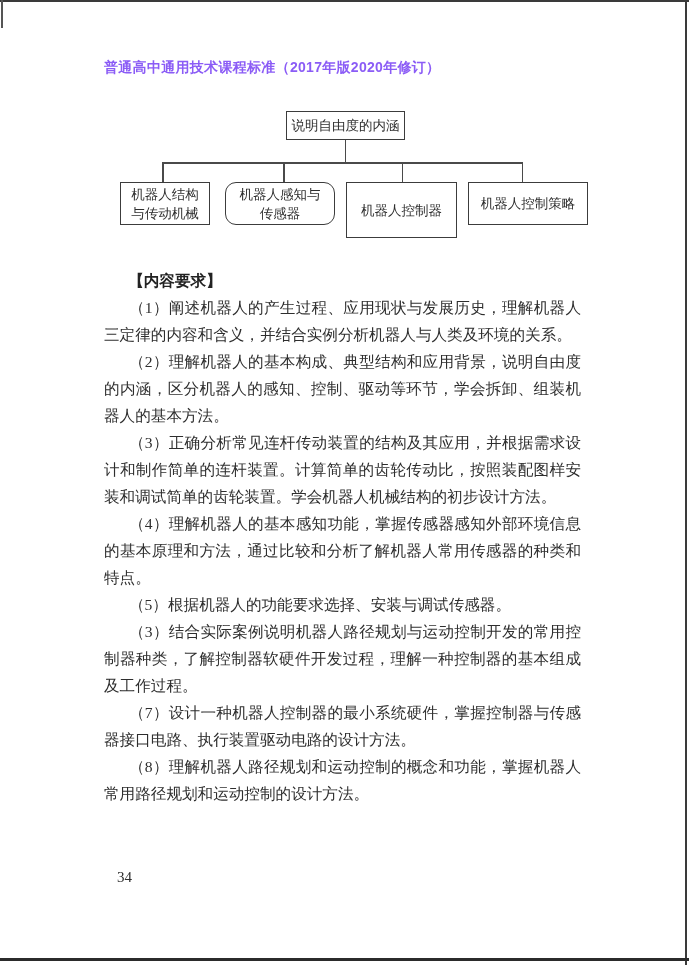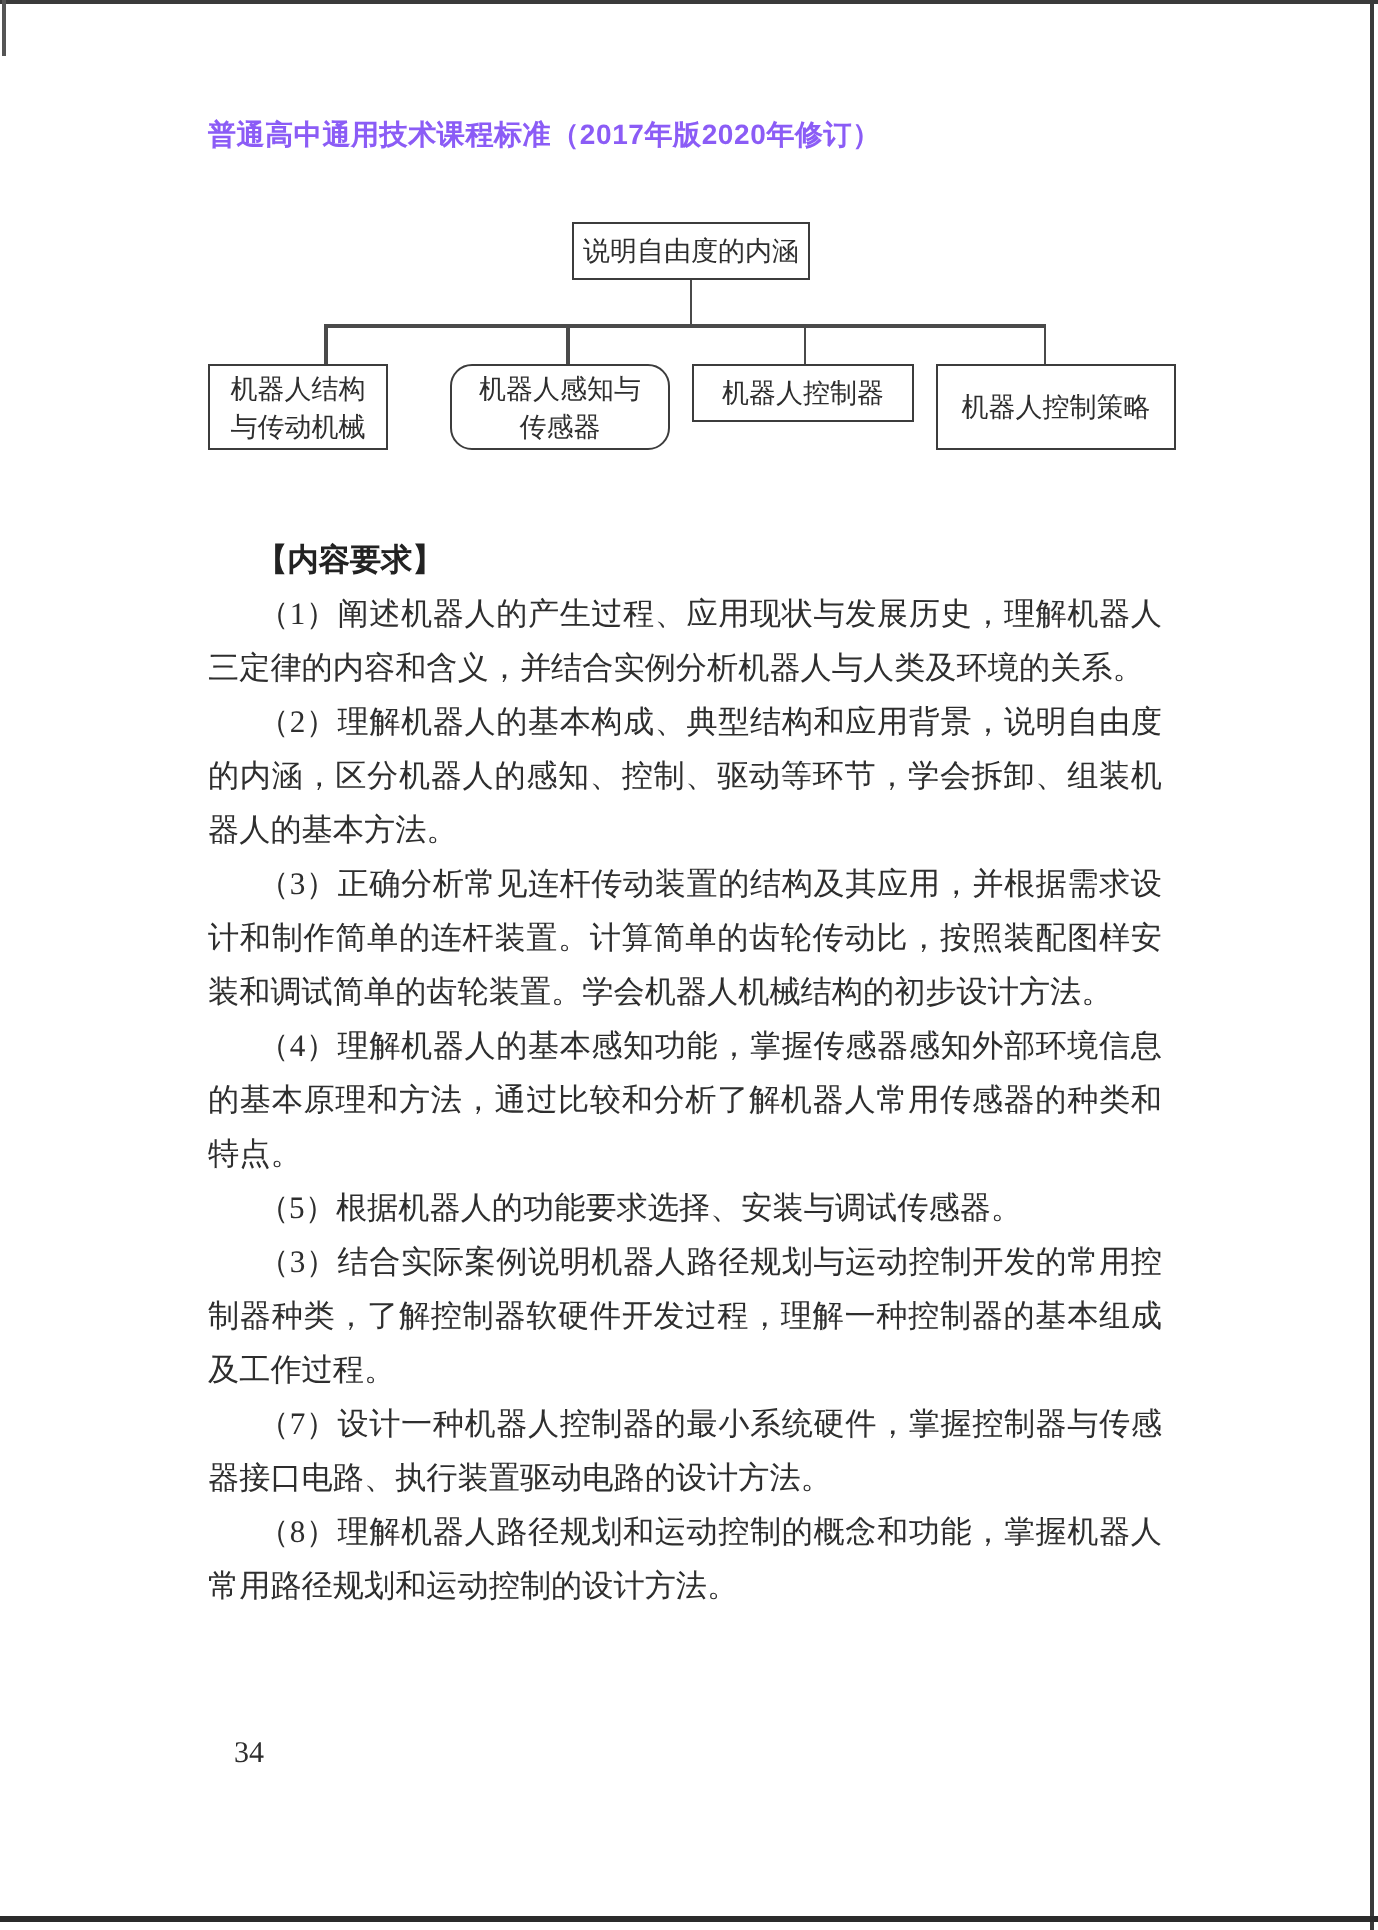--- a/index.html
+++ b/index.html
@@ -35,23 +35,23 @@
     border: 1.5px solid #3c3c3c;
     background: #ffffff;
     display: flex; align-items: center; justify-content: center;
     text-align: center;
     font-size: 13.5px; line-height: 19px;
     color: #2e2e2e;
     white-space: pre-line;
     box-sizing: border-box;
   }
   .dbox.root { left: 286px; top: 111px; width: 119px; height: 29px; }
-  .dbox.c1   { left: 104px; top: 182px; width: 90px; height: 43px; }
+  .dbox.c1   { left: 120px; top: 182px; width: 90px; height: 43px; }
   .dbox.c2   { left: 225px; top: 182px; width: 110px; height: 43px; border-radius: 11px; }
-  .dbox.c3   { left: 346px; top: 182px; width: 111px; height: 29px; }
+  .dbox.c3   { left: 346px; top: 182px; width: 111px; height: 56px; }
   .dbox.c4   { left: 468px; top: 182px; width: 120px; height: 43px; }
 
   .connector { position: absolute; background: #4a4a4a; }
   .conn-root { left: 344.5px; top: 140px; width: 1.5px; height: 23px; }
   .conn-bus  { left: 162px; top: 162px; width: 361px; height: 1.5px; }
   .conn-s1   { left: 162px;   top: 162px; width: 1.5px; height: 20px; }
   .conn-s2   { left: 283px;   top: 162px; width: 1.5px; height: 20px; }
   .conn-s3   { left: 401.5px; top: 162px; width: 1.5px; height: 20px; }
   .conn-s4   { left: 521.5px; top: 162px; width: 1.5px; height: 20px; }
 

